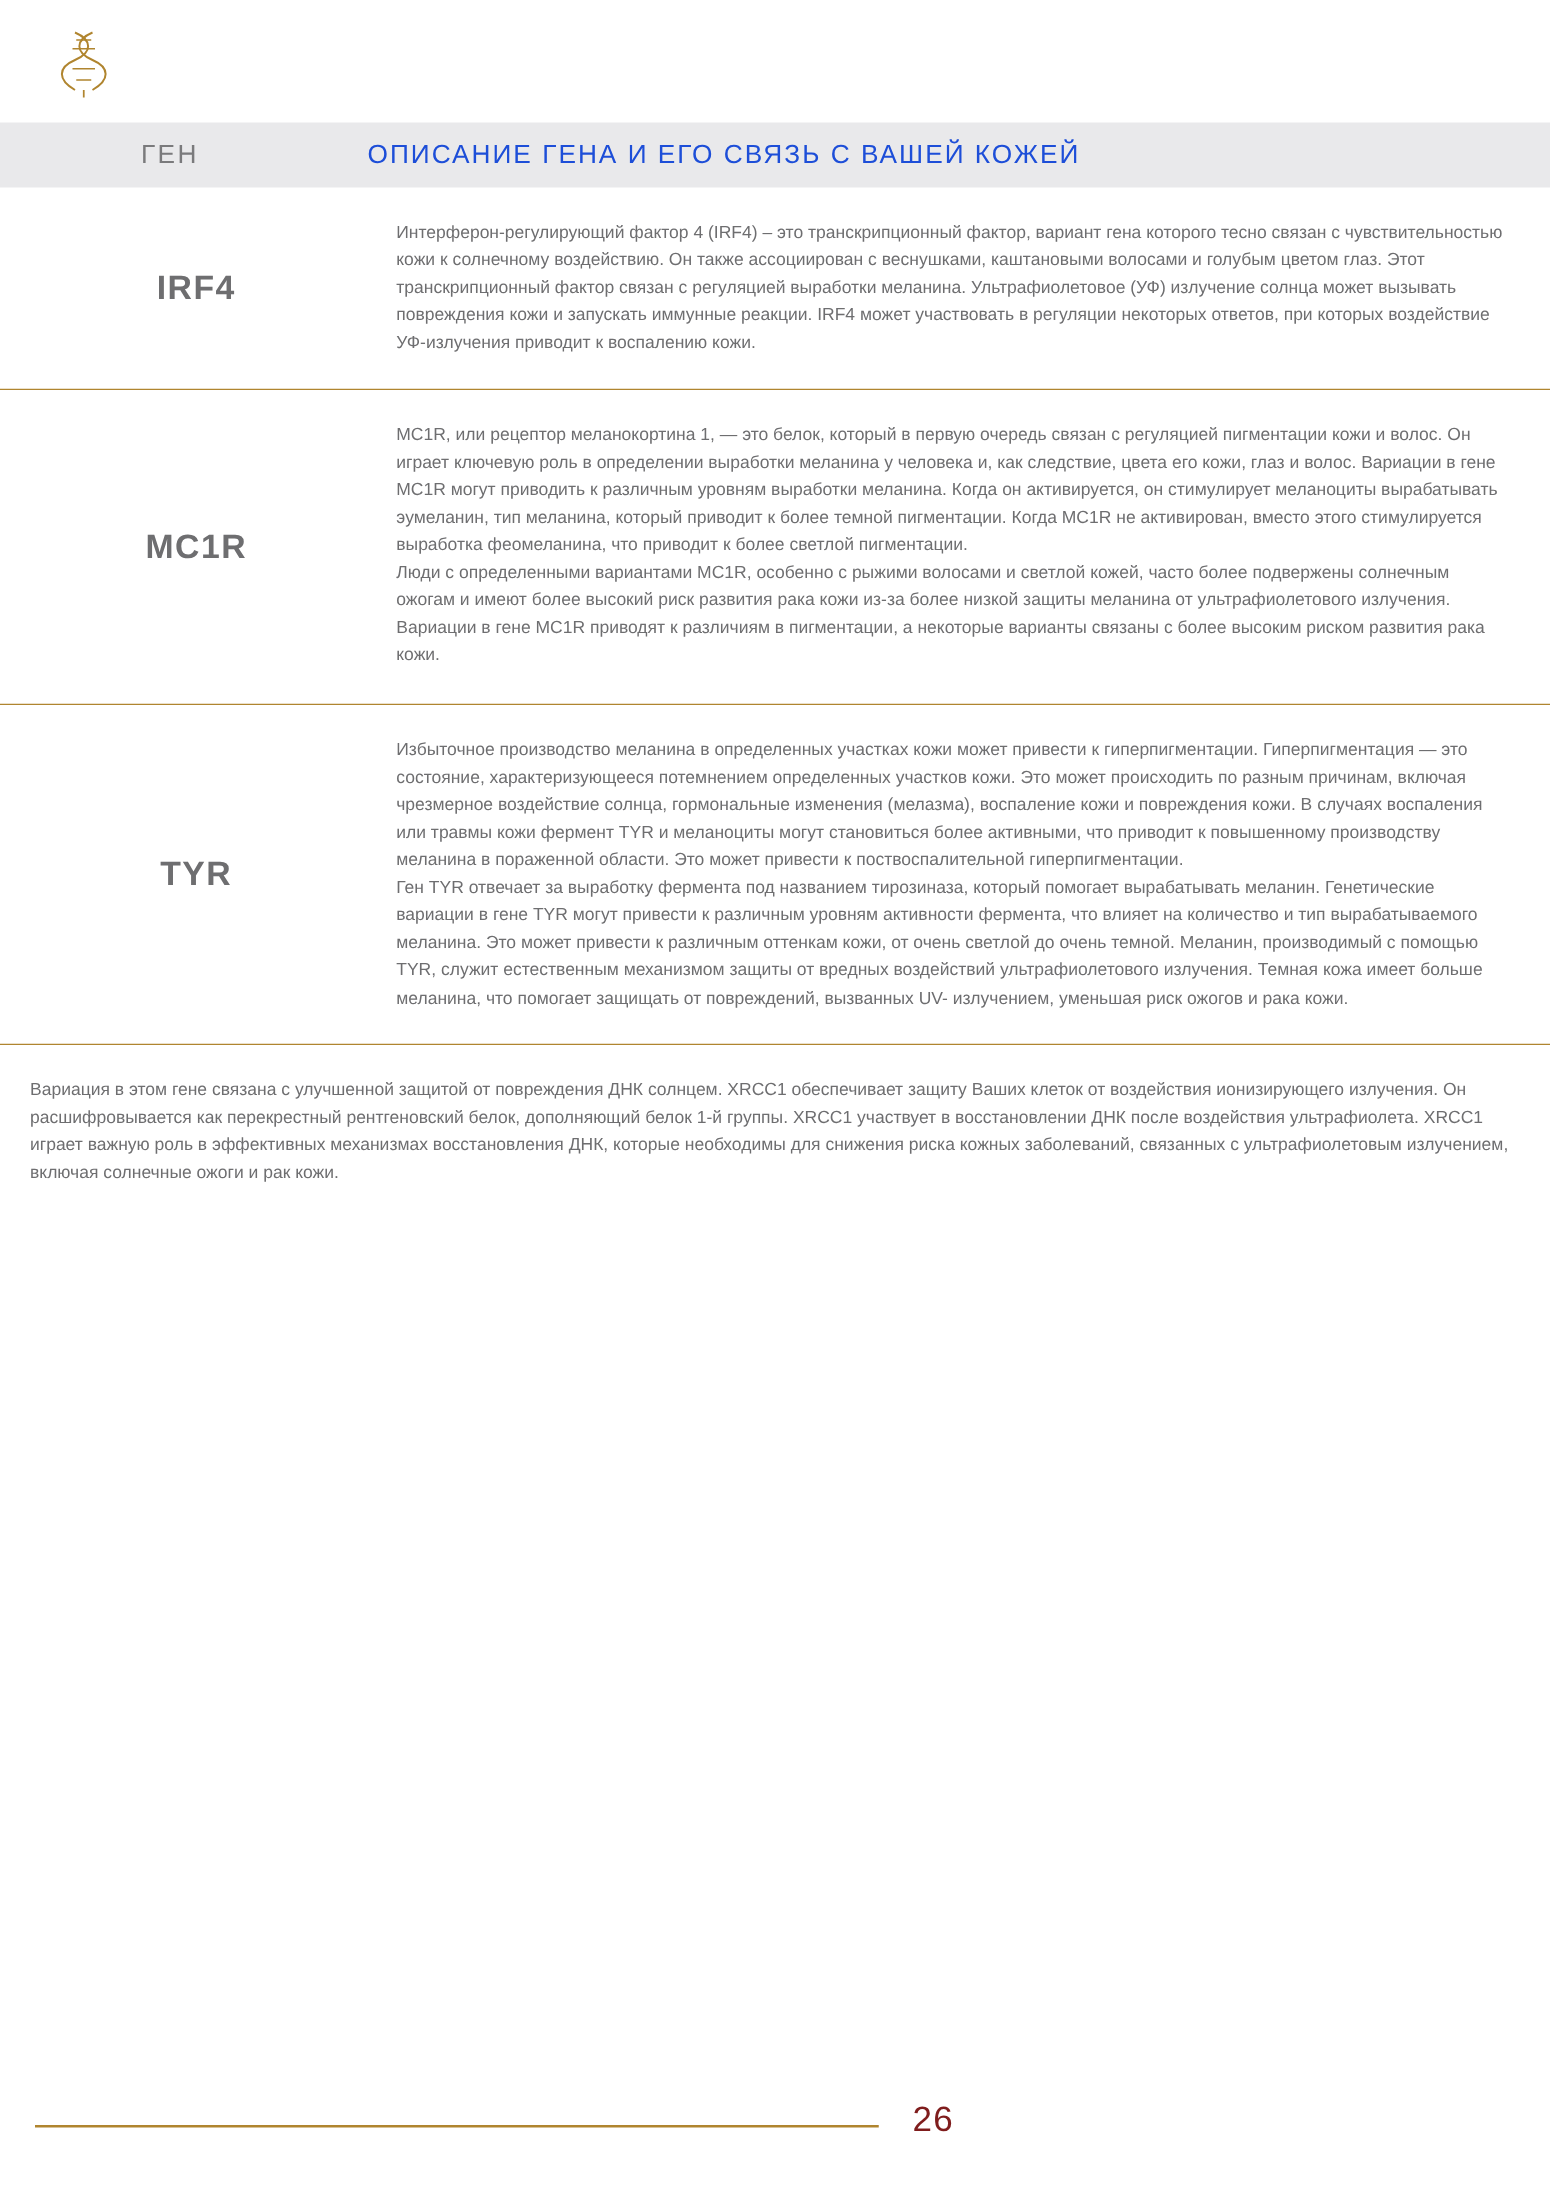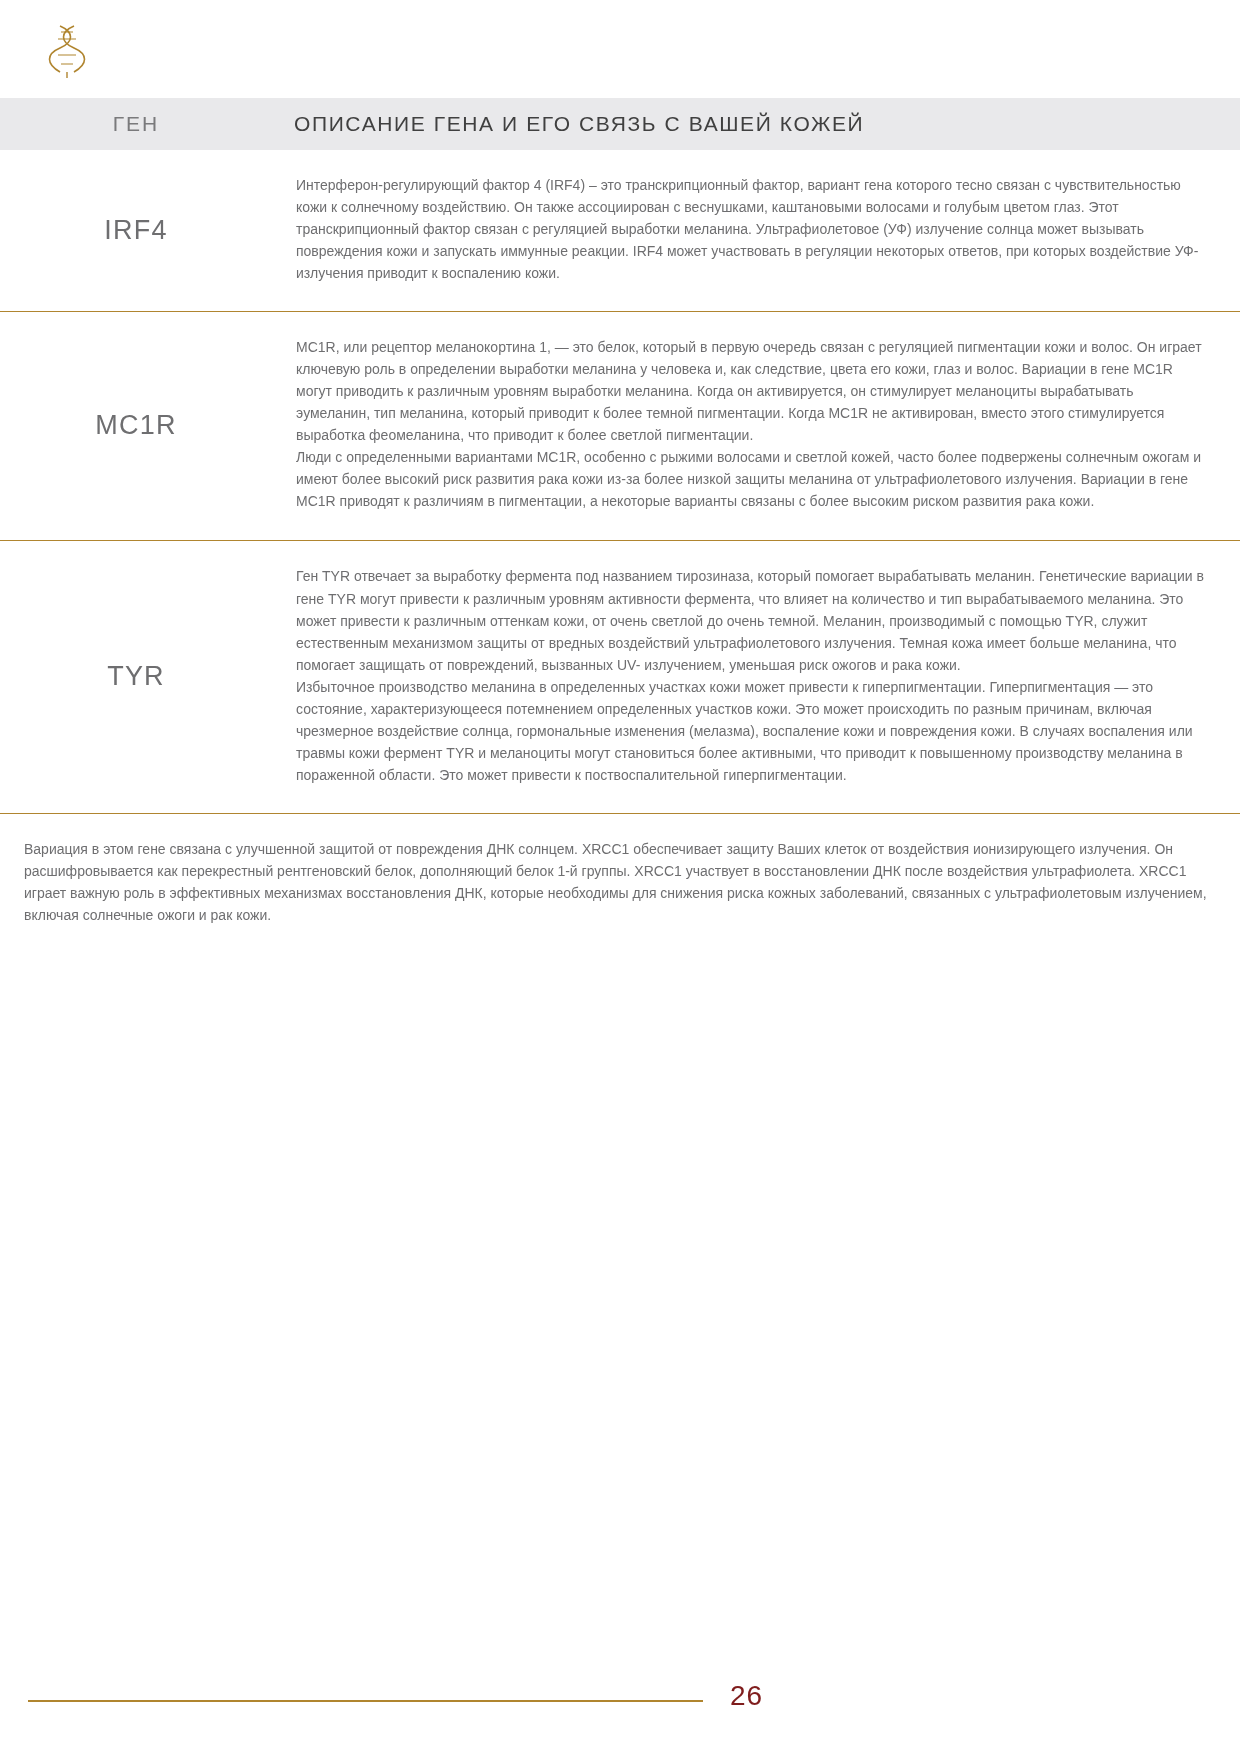--- a/index.html
+++ b/index.html
@@ -57,21 +57,21 @@
     font-size: 21px;
     letter-spacing: 2.0px;
     color: #7a7a7c;
     font-weight: 300;
   }
   .th-desc {
     flex: 1;
     padding-left: 22px;
     font-size: 21px;
     letter-spacing: 1.6px;
-    color: #404040;
+    color: #1d4ed8;
     font-weight: 300;
   }
 
   
   .table-body {
     position: absolute;
     top: 150px;
     left: 0;
     width: 1240px;
   }
@@ -83,23 +83,24 @@
   }
   .row:last-child { border-bottom: none; }
 
   .cell-gene {
     width: 272px;
     flex: 0 0 272px;
     display: flex;
     align-items: center;
     justify-content: center;
     font-size: 27px;
-    font-weight: 400;
+    font-weight: 700;
     color: #6e6e70;
     letter-spacing: 1.2px;
+    padding-left: 21px;
   }
   .cell-desc {
     flex: 1;
     padding: 22px 30px 22px 24px;
     box-sizing: border-box;
   }
   .cell-desc p {
     margin: 0;
     font-size: 14px;
     line-height: 1.58;
@@ -175,25 +176,25 @@
       <div class="cell-gene">MC1R</div>
       <div class="cell-desc">
         <p>MC1R, или рецептор меланокортина 1, — это белок, который в первую очередь связан с регуляцией пигментации кожи и волос. Он играет ключевую роль в определении выработки меланина у человека и, как следствие, цвета его кожи, глаз и волос. Вариации в гене MC1R могут приводить к различным уровням выработки меланина. Когда он активируется, он стимулирует меланоциты вырабатывать эумеланин, тип меланина, который приводит к более темной пигментации. Когда MC1R не активирован, вместо этого стимулируется выработка феомеланина, что приводит к более светлой пигментации.</p>
         <p>Люди с определенными вариантами MC1R, особенно с рыжими волосами и светлой кожей, часто более подвержены солнечным ожогам и имеют более высокий риск развития рака кожи из-за более низкой защиты меланина от ультрафиолетового излучения. Вариации в гене MC1R приводят к различиям в пигментации, а некоторые варианты связаны с более высоким риском развития рака кожи.</p>
       </div>
     </div>
 
     <div class="row row-tyr">
       <div class="cell-gene">TYR</div>
       <div class="cell-desc">
-        <p>Ген TYR отвечает за выработку фермента под названием тирозиназа, который помогает вырабатывать меланин. Генетические вариации в гене TYR могут привести к различным уровням активности фермента, что влияет на количество и тип вырабатываемого меланина.
-Это может привести к различным оттенкам кожи, от очень светлой до очень темной. Меланин, производимый с помощью TYR, служит естественным механизмом защиты от вредных воздействий ультрафиолетового излучения. Темная кожа имеет больше меланина, что помогает защищать от повреждений, вызванных UV- излучением, уменьшая риск ожогов и рака кожи.</p>
         <p>Избыточное производство меланина в определенных участках кожи может привести к гиперпигментации. Гиперпигментация — это состояние, характеризующееся потемнением определенных участков кожи.
 Это может происходить по разным причинам, включая чрезмерное воздействие солнца, гормональные изменения (мелазма), воспаление кожи и повреждения кожи. В случаях воспаления или травмы кожи фермент TYR и меланоциты могут становиться более активными, что приводит к повышенному производству меланина в пораженной области.
 Это может привести к поствоспалительной гиперпигментации.</p>
+        <p>Ген TYR отвечает за выработку фермента под названием тирозиназа, который помогает вырабатывать меланин. Генетические вариации в гене TYR могут привести к различным уровням активности фермента, что влияет на количество и тип вырабатываемого меланина.
+Это может привести к различным оттенкам кожи, от очень светлой до очень темной. Меланин, производимый с помощью TYR, служит естественным механизмом защиты от вредных воздействий ультрафиолетового излучения. Темная кожа имеет больше меланина, что помогает защищать от повреждений, вызванных UV- излучением, уменьшая риск ожогов и рака кожи.</p>
       </div>
     </div>
 
     <div class="row row-xrcc1">
       <div class="cell-desc">
         <p>Вариация в этом гене связана с улучшенной защитой от повреждения ДНК солнцем.
 XRCC1 обеспечивает защиту Ваших клеток от воздействия ионизирующего излучения. Он расшифровывается как перекрестный рентгеновский белок, дополняющий белок 1-й группы. XRCC1 участвует в восстановлении ДНК после воздействия ультрафиолета. XRCC1 играет важную роль в эффективных механизмах восстановления ДНК, которые необходимы для снижения риска кожных заболеваний, связанных с ультрафиолетовым излучением, включая солнечные ожоги и рак кожи.</p>
       </div>
     </div>
 

